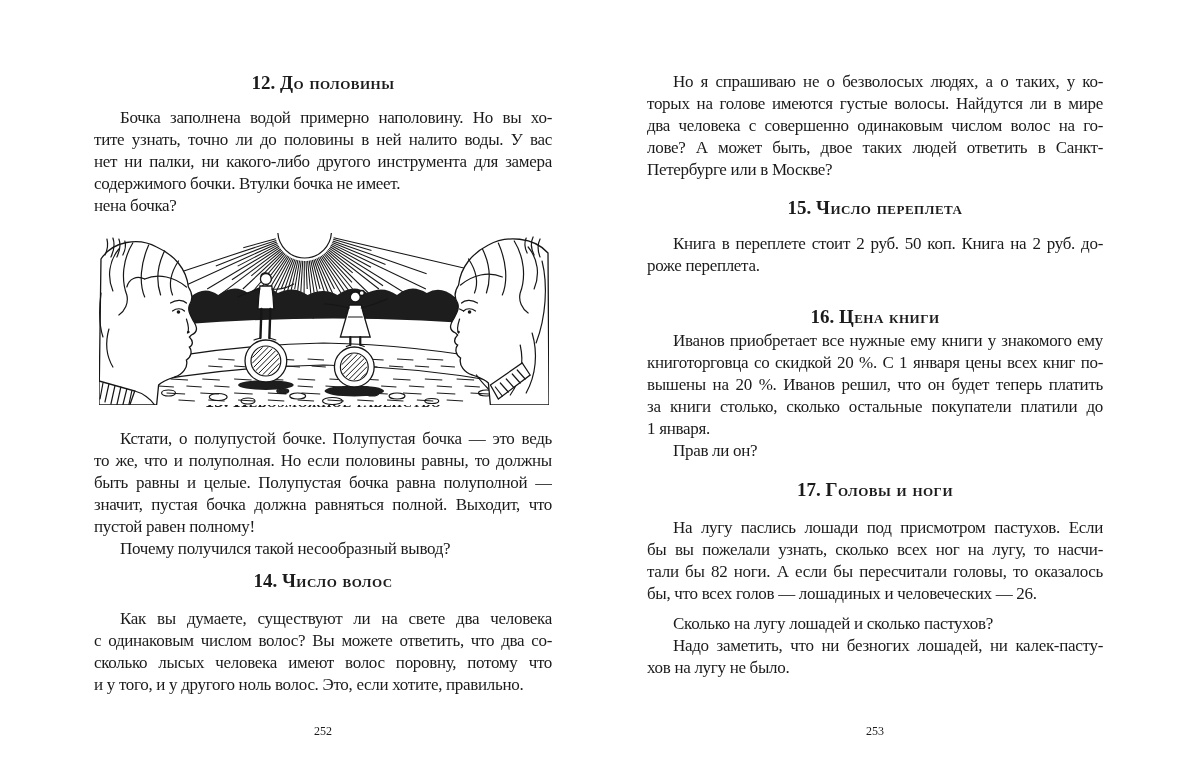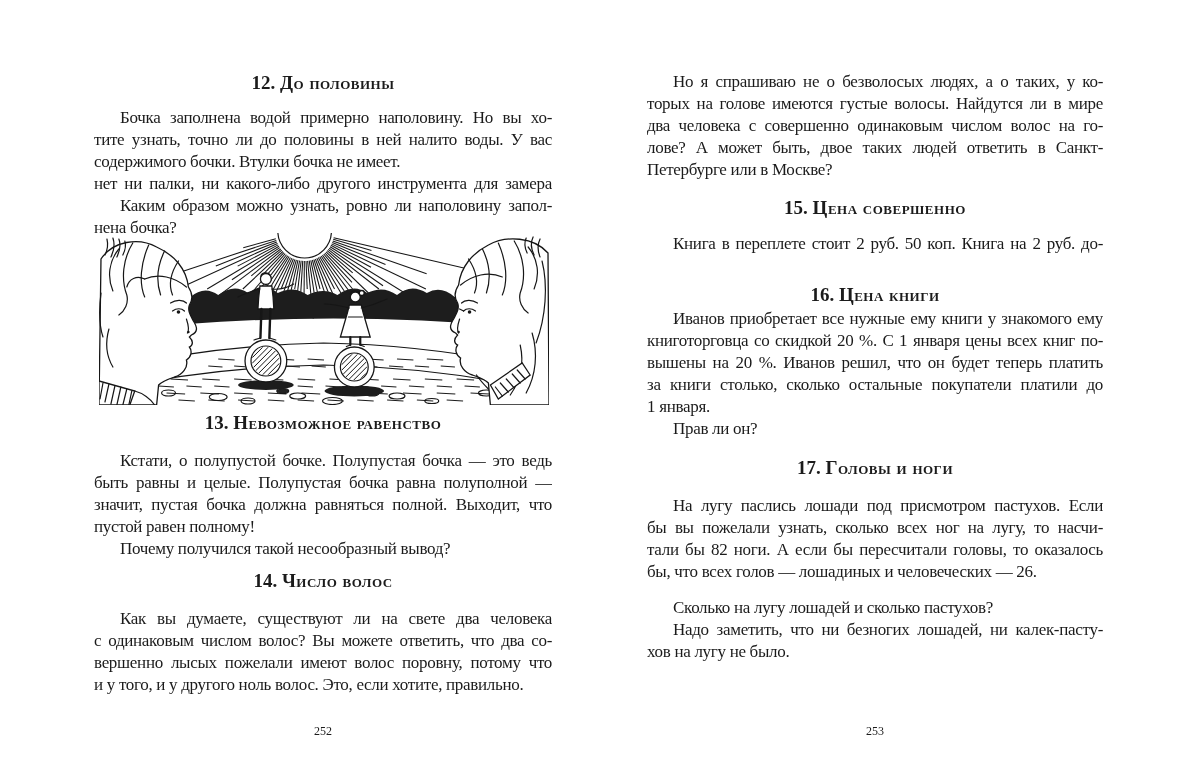--- a/index.html
+++ b/index.html
@@ -317,78 +317,79 @@
           <clipPath id="bclip2">
             <circle cx="257" cy="134" r="13"></circle>
           </clipPath>
         </svg>
     </div>
     <div class="pagenum">252</div>
   <div class="heading" style="margin-top: 72px;"><span class="hnum">12.</span> <span class="htitle">До половины</span></div>
       <div class="para" style="margin-top: 13px;">
         <div class="line first">Бочка заполнена водой примерно наполовину. Но вы хо-</div>
         <div class="line">тите узнать, точно ли до половины в ней налито воды. У вас</div>
+        <div class="line">нет ни палки, ни какого-либо другого инструмента для замера</div>
         <div class="line last">содержимого бочки. Втулки бочка не имеет.</div>
-        <div class="line">нет ни палки, ни какого-либо другого инструмента для замера</div>
       </div>
       <div class="para" style="margin-top: 0px;">
-        <div class="line first">Каким образом можно узнать, ровно ли наполовину запол-</div>
         <div class="line last">нена бочка?</div>
       </div>
       <div class="heading" style="margin-top: 173px;"><span class="hnum">13.</span> <span class="htitle">Невозможное равенство</span></div>
       <div class="para" style="margin-top: 16px;">
         <div class="line first">Кстати, о полупустой бочке. Полупустая бочка — это ведь</div>
+        <div class="line">то же, что и полуполная. Но если половины равны, то должны</div>
         <div class="line">быть равны и целые. Полупустая бочка равна полуполной —</div>
         <div class="line">значит, пустая бочка должна равняться полной. Выходит, что</div>
         <div class="line last">пустой равен полному!</div>
       </div>
       <div class="para" style="margin-top: 0px;">
         <div class="line first last">Почему получился такой несообразный вывод?</div>
       </div>
       <div class="heading" style="margin-top: 10px;"><span class="hnum">14.</span> <span class="htitle">Число волос</span></div>
       <div class="para" style="margin-top: 16px;">
         <div class="line first">Как вы думаете, существуют ли на свете два человека</div>
         <div class="line">с одинаковым числом волос? Вы можете ответить, что два со-</div>
-        <div class="line">вершенно лысых пожелали имеют волос поровну, потому что</div>
+        <div class="line">сколько лысых человека имеют волос поровну, потому что</div>
         <div class="line last">и у того, и у другого ноль волос. Это, если хотите, правильно.</div>
       </div>
     </div>
 
   <div class="col col-right">
     <div class="pagenum">253</div>
   <div class="para" style="margin-top: 71px;">
         <div class="line first">Но я спрашиваю не о безволосых людях, а о таких, у ко-</div>
         <div class="line">торых на голове имеются густые волосы. Найдутся ли в мире</div>
         <div class="line">два человека с совершенно одинаковым числом волос на го-</div>
         <div class="line">лове? А может быть, двое таких людей ответить в Санкт-</div>
         <div class="line last">Петербурге или в Москве?</div>
       </div>
-      <div class="heading" style="margin-top: 16px;"><span class="hnum">15.</span> <span class="htitle">Цена совершенно</span></div>
+      <div class="heading" style="margin-top: 16px;"><span class="hnum">15.</span> <span class="htitle">Число переплета</span></div>
       <div class="para" style="margin-top: 14px;">
         <div class="line first">Книга в переплете стоит 2 руб. 50 коп. Книга на 2 руб. до-</div>
+        <div class="line last">роже переплета.</div>
       </div>
       <div class="heading" style="margin-top: 29px;"><span class="hnum">16.</span> <span class="htitle">Цена книги</span></div>
       <div class="para" style="margin-top: 2px;">
         <div class="line first">Иванов приобретает все нужные ему книги у знакомого ему</div>
         <div class="line">книготорговца со скидкой 20 %. С 1 января цены всех книг по-</div>
         <div class="line">вышены на 20 %. Иванов решил, что он будет теперь платить</div>
         <div class="line">за книги столько, сколько остальные покупатели платили до</div>
         <div class="line last">1 января.</div>
       </div>
       <div class="para" style="margin-top: 0px;">
         <div class="line first last">Прав ли он?</div>
       </div>
       <div class="heading" style="margin-top: 17px;"><span class="hnum">17.</span> <span class="htitle">Головы и ноги</span></div>
       <div class="para" style="margin-top: 16px;">
         <div class="line first">На лугу паслись лошади под присмотром пастухов. Если</div>
         <div class="line">бы вы пожелали узнать, сколько всех ног на лугу, то насчи-</div>
         <div class="line">тали бы 82 ноги. А если бы пересчитали головы, то оказалось</div>
         <div class="line last">бы, что всех голов — лошадиных и человеческих — 26.</div>
       </div>
-      <div class="para" style="margin-top: 14px;">
+      <div class="para" style="margin-top: 8px;">
         <div class="line first last">Сколько на лугу лошадей и сколько пастухов?</div>
       </div>
       <div class="para" style="margin-top: 0px;">
         <div class="line first">Надо заметить, что ни безногих лошадей, ни калек-пасту-</div>
         <div class="line last">хов на лугу не было.</div>
       </div>
     </div>
 
 </div>
 

